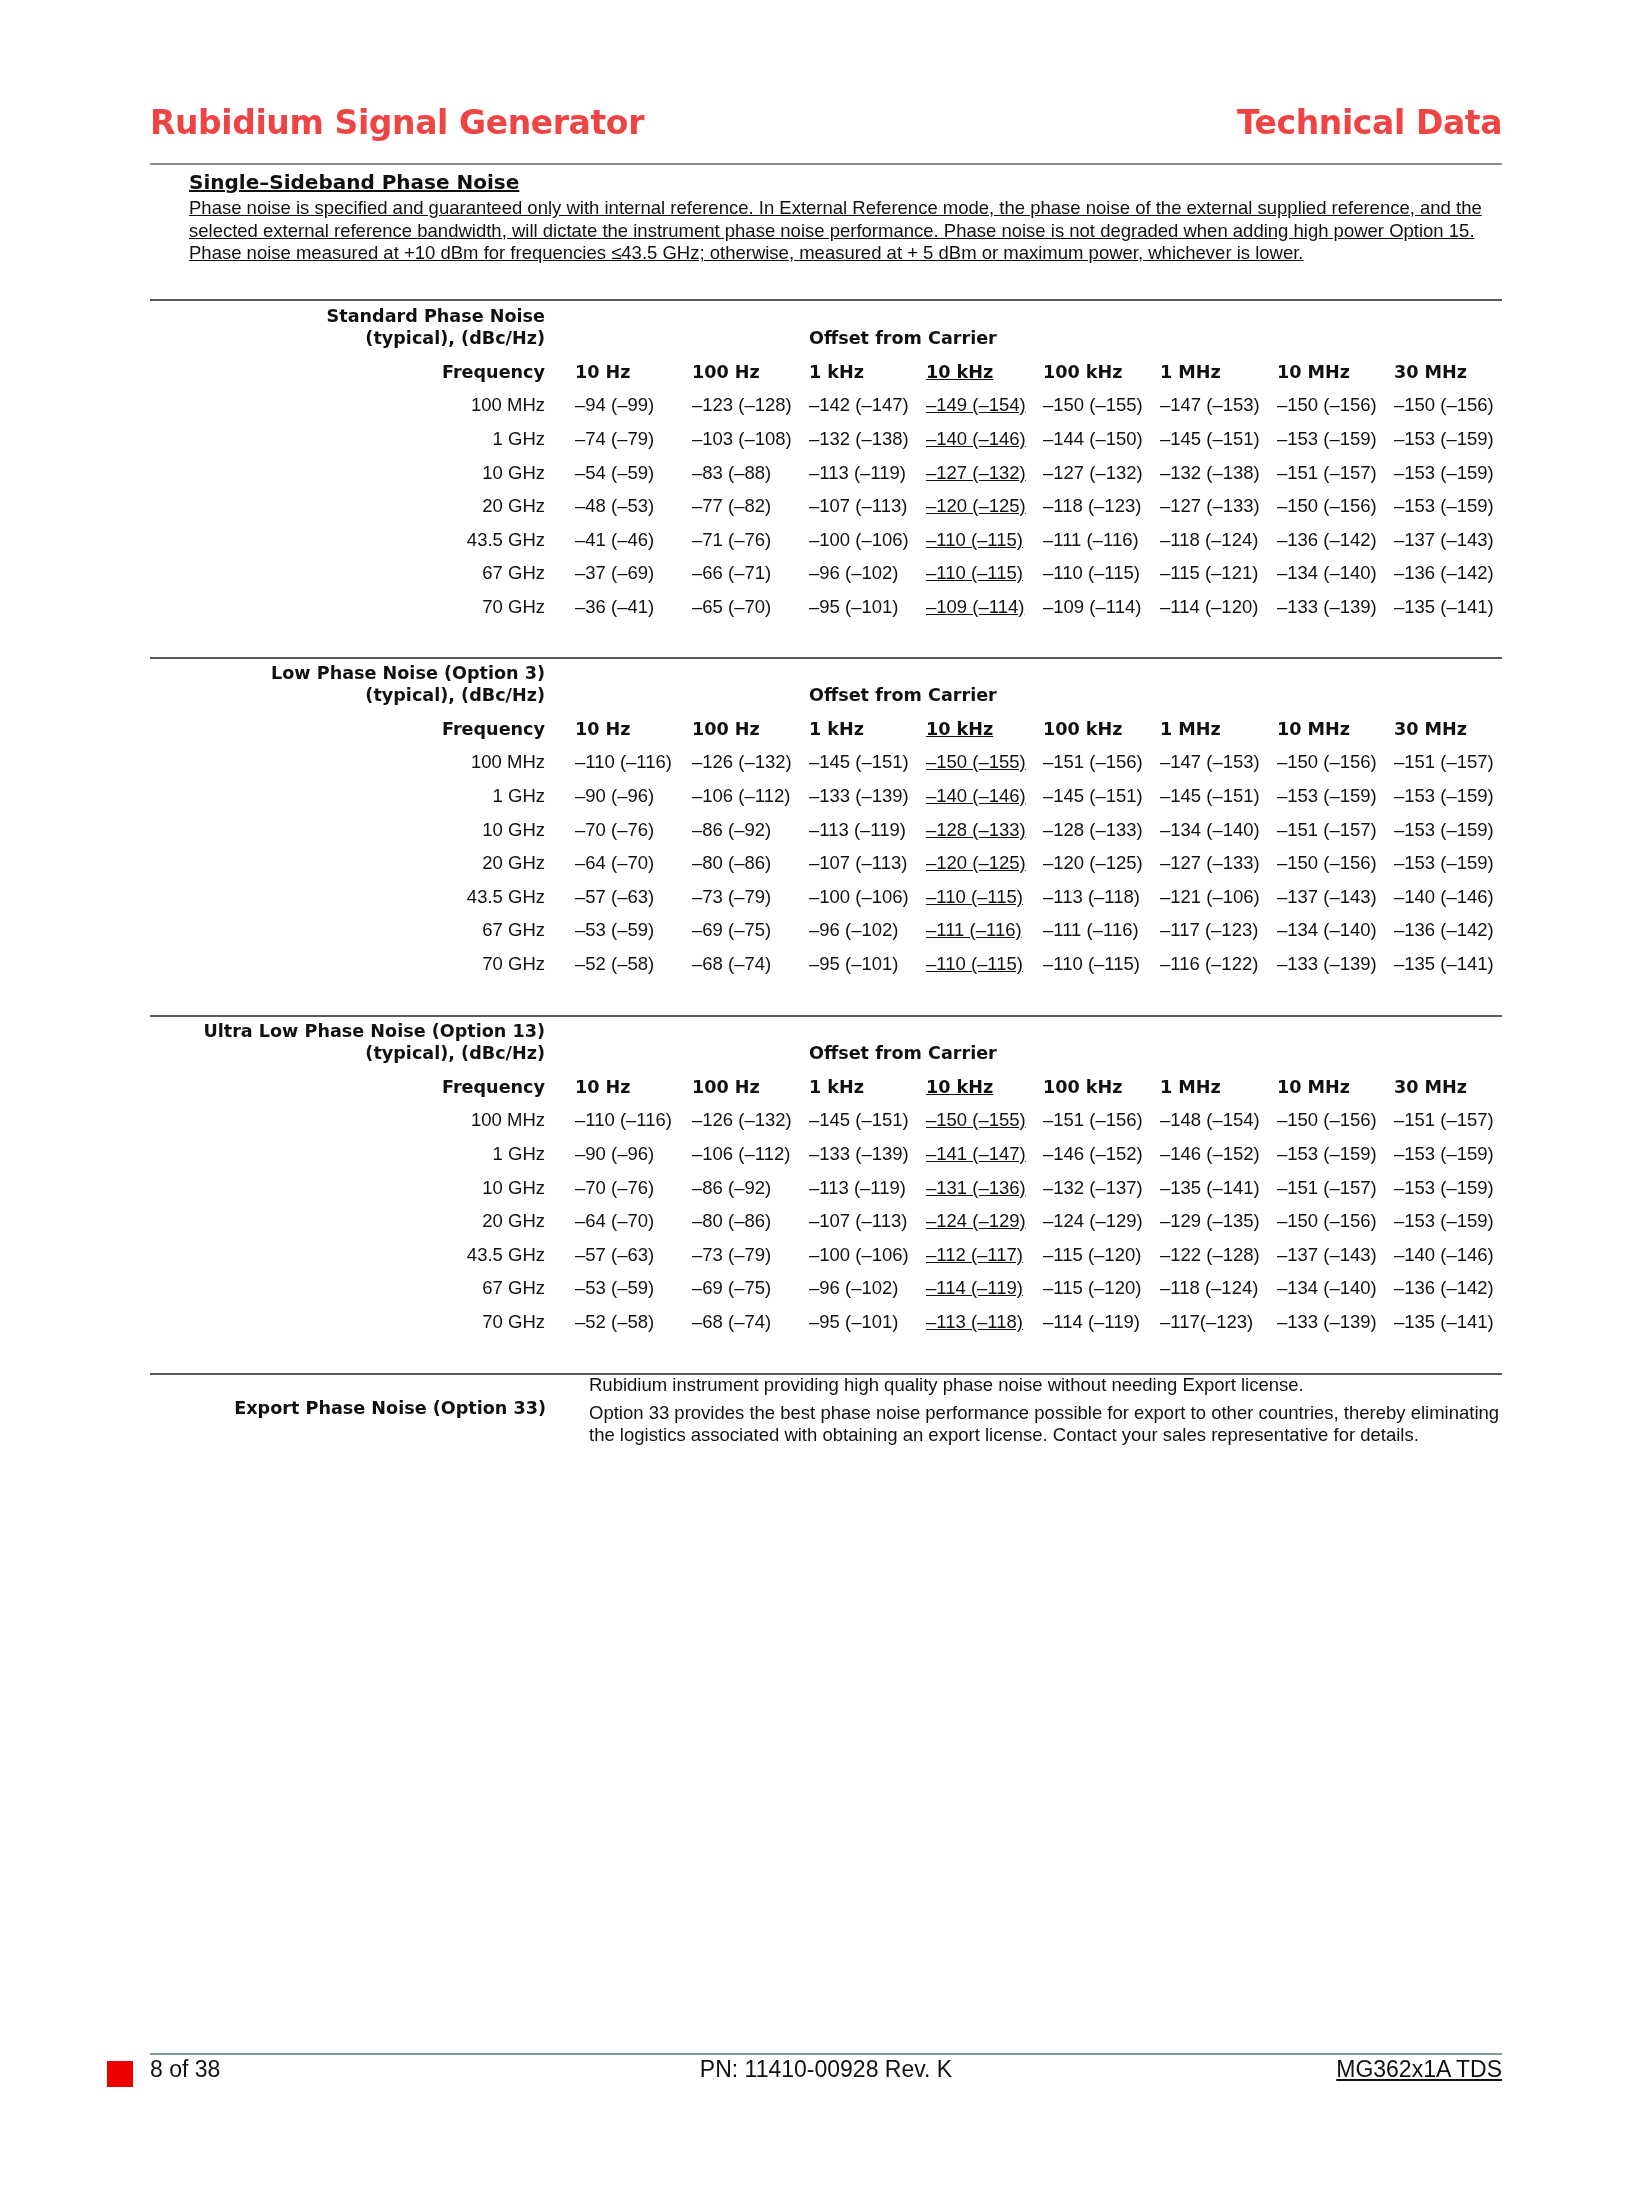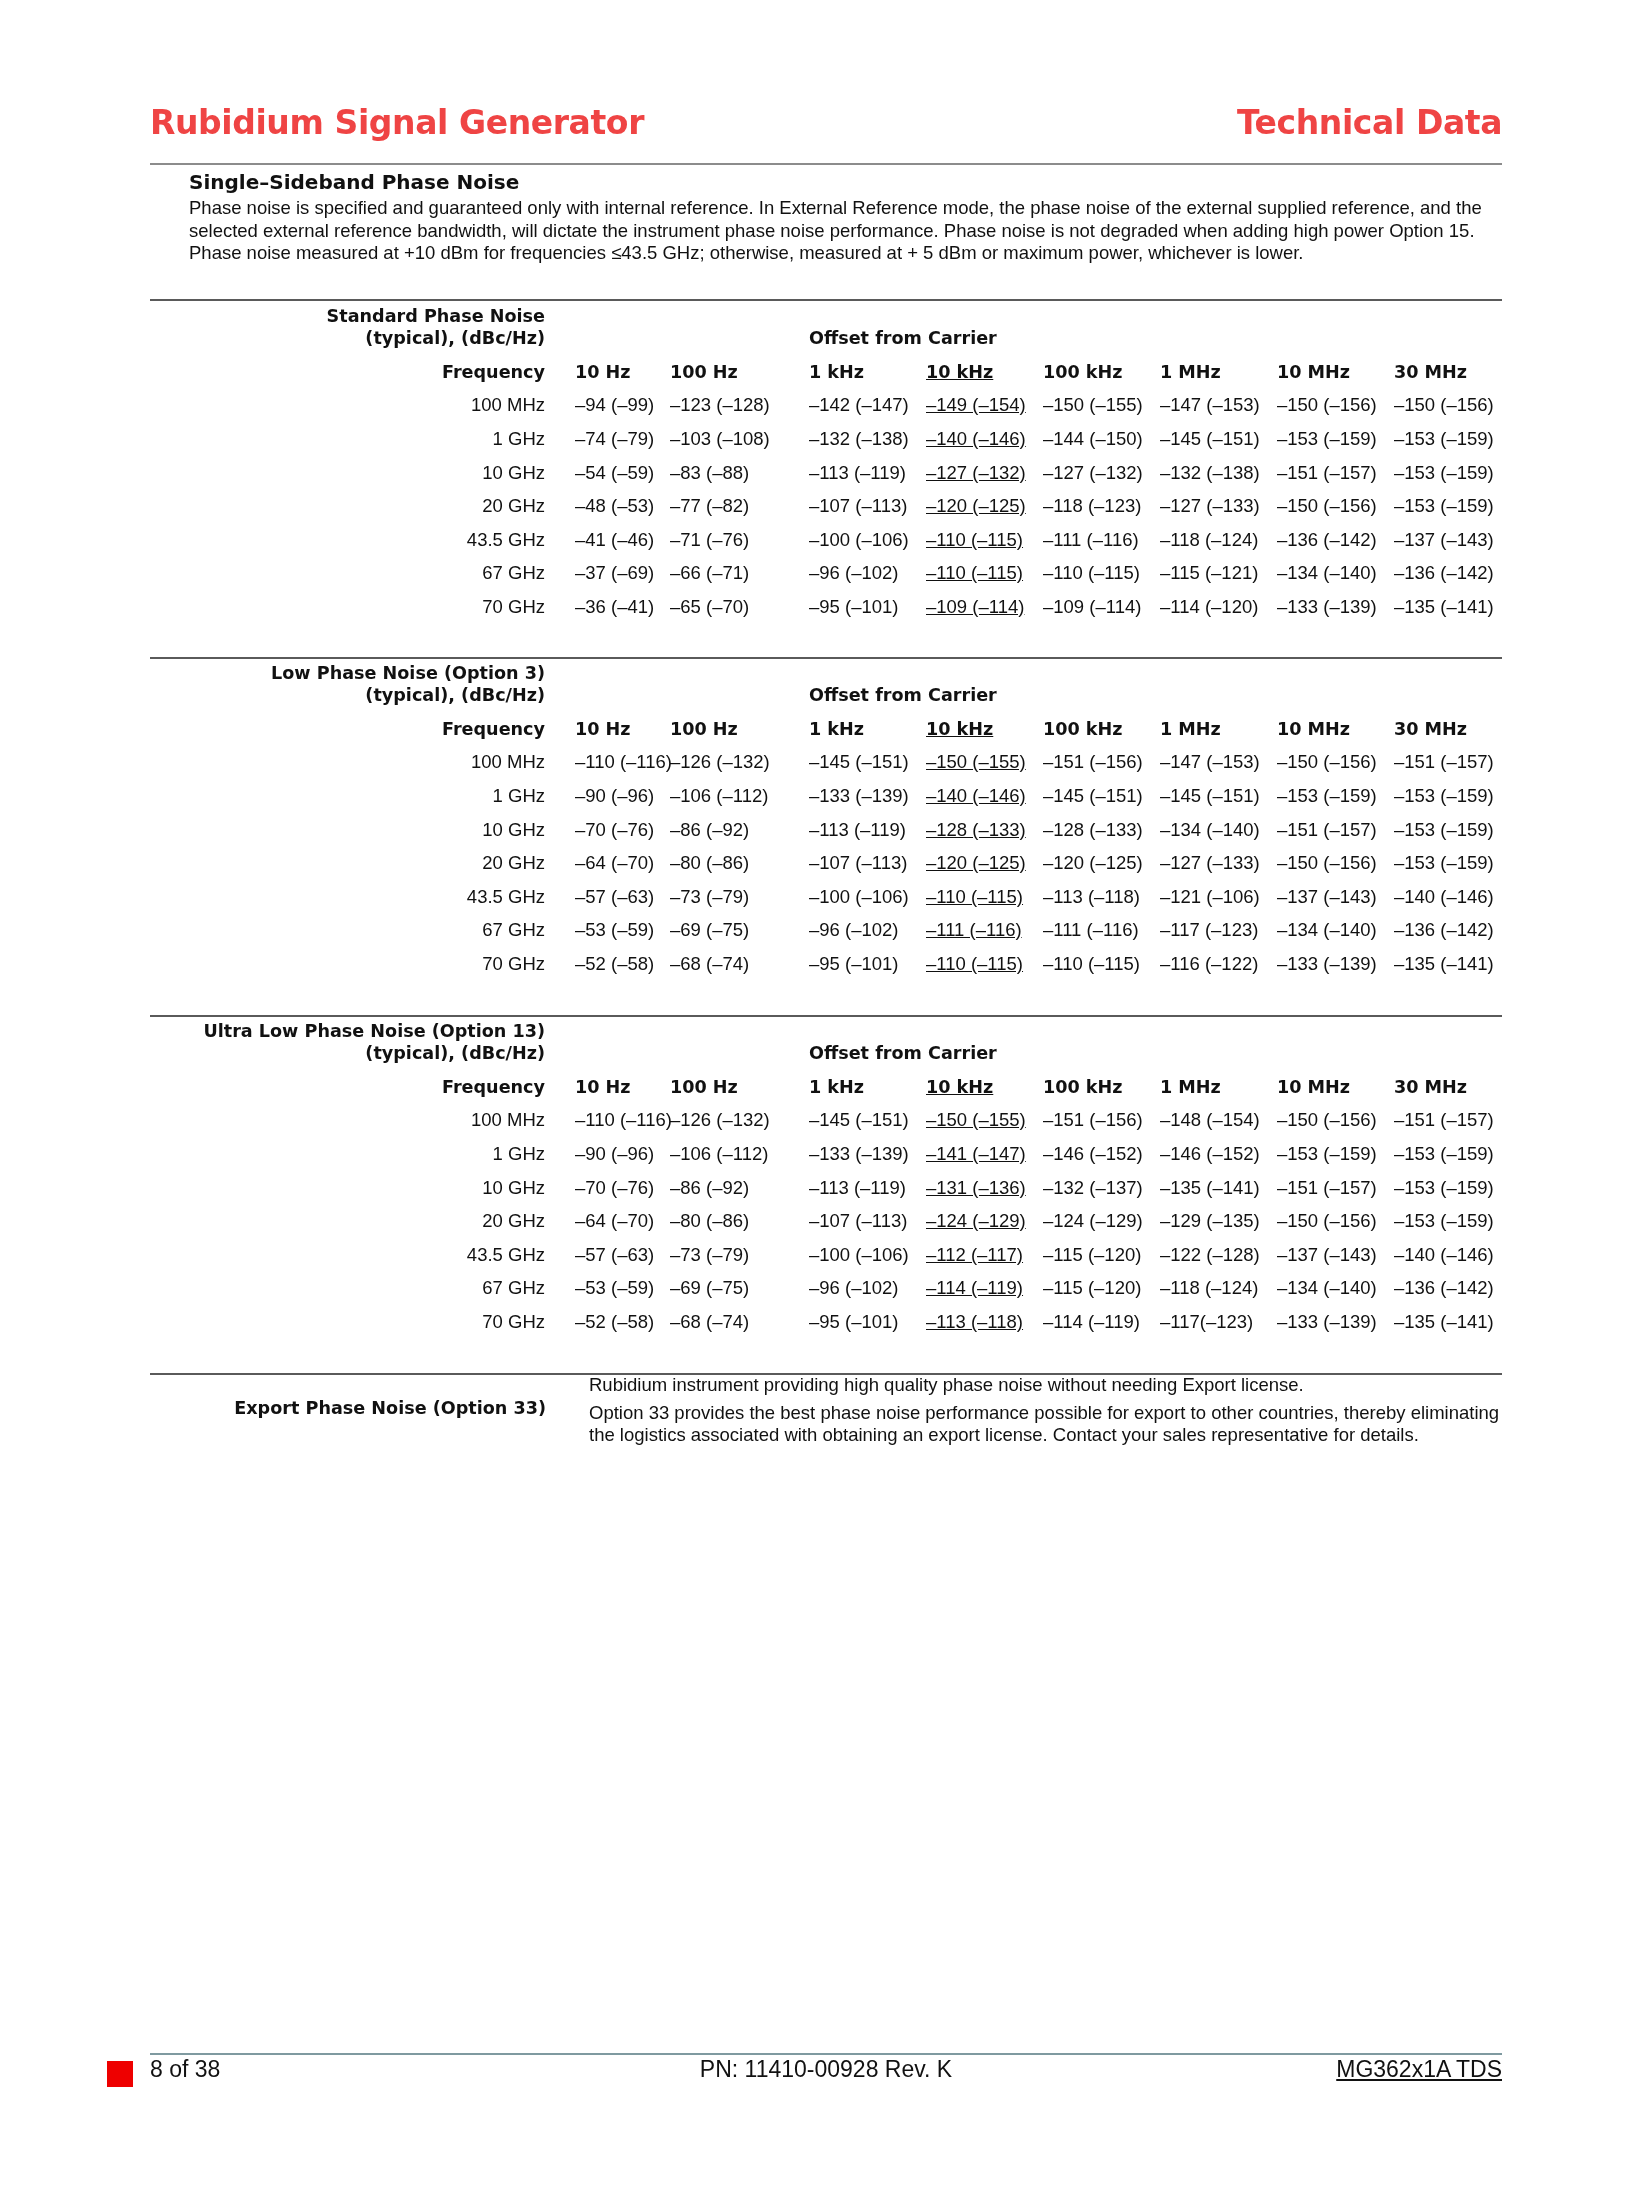--- a/index.html
+++ b/index.html
@@ -7,34 +7,34 @@
   .page { position: absolute; left: 0; top: 0; width: 1652px; height: 2203px; }
 
   .hdr-left, .hdr-right {
     position: absolute; top: 103px; font-family: "DejaVu Sans", sans-serif;
     font-weight: bold; font-size: 33px; color: #ef4444; letter-spacing: -0.4px;
   }
   .hdr-left { left: 150px; }
   .hdr-right { right: 150px; }
   .hdr-rule { position: absolute; left: 150px; right: 150px; top: 163px; height: 1.7px; background: #8c8c8c; }
 
-  .intro { position: absolute; left: 189px; right: 150px; top: 170px; }
+  .intro { position: absolute; left: 189px; right: 150px; top: 170px; text-decoration: underline; }
   .intro h2 { margin: 0 0 3.4px 0; font-family: "DejaVu Sans", sans-serif; font-weight: bold; font-size: 20px; color: #111; }
   .intro p { margin: 0; font-size: 18.5px; line-height: 22.4px; color: #111; }
 
   .sec-rule { position: absolute; left: 150px; right: 150px; height: 1.7px; background: #5a5a5a; }
 
   .tbl { position: absolute; left: 150px; right: 150px; }
   .tbl-title { position: absolute; right: 957px; top: 0; text-align: right; font-family: "DejaVu Sans", sans-serif; font-weight: bold; font-size: 17.6px; line-height: 22.4px; white-space: nowrap; }
   .offset-label { position: absolute; left: 659px; top: 22.4px; font-family: "DejaVu Sans", sans-serif; font-weight: bold; font-size: 17.6px; line-height: 22.4px; }
   .row { position: absolute; left: 0; right: 0; height: 34px; }
   .row .freq { position: absolute; right: 957px; top: 0; text-align: right; font-size: 18.5px; line-height: 22.4px; white-space: nowrap; }
   .row .cell { position: absolute; top: 0; font-size: 18.5px; line-height: 22.4px; white-space: nowrap; }
   .row.head .freq, .row.head .cell { font-family: "DejaVu Sans", sans-serif; font-weight: bold; font-size: 17.6px; }
-  .c0 { left: 425px; } .c1 { left: 520px; text-align: center; } .c2 { left: 659px; } .c3 { left: 776px; text-decoration: underline; }
+  .c0 { left: 425px; } .c1 { left: 542px; text-align: center; } .c2 { left: 659px; } .c3 { left: 776px; text-decoration: underline; }
   .c4 { left: 893px; } .c5 { left: 1010px; } .c6 { left: 1127px; } .c7 { left: 1244px; }
 
   .export-title { position: absolute; right: 1106px; top: 1398px; font-family: "DejaVu Sans", sans-serif; font-weight: bold; font-size: 17.6px; white-space: nowrap; }
   .export-text { position: absolute; left: 575px; right: 150px; top: 1374px; font-size: 18.5px; line-height: 22.4px; margin-left: 14px; }
   .export-text p { margin: 0 0 5.2px 0; }
 
   .ftr-rule { position: absolute; left: 150px; right: 150px; top: 2053px; height: 1.7px; background: #7f9aa0; }
   .ftr-mark { position: absolute; left: 107px; top: 2061px; width: 26px; height: 26px; background: #ee0000; }
   .ftr-left { position: absolute; left: 150px; top: 2056px; font-size: 23px; }
   .ftr-center { position: absolute; left: 0; right: 0; top: 2056px; text-align: center; font-size: 23px; }

